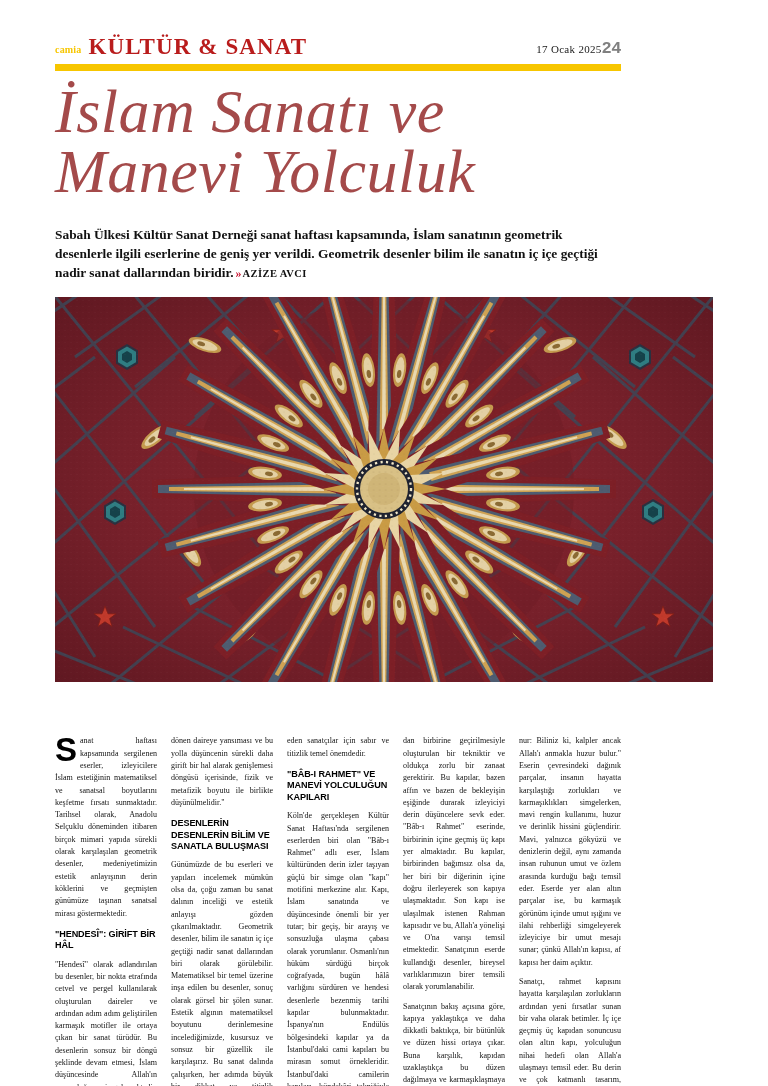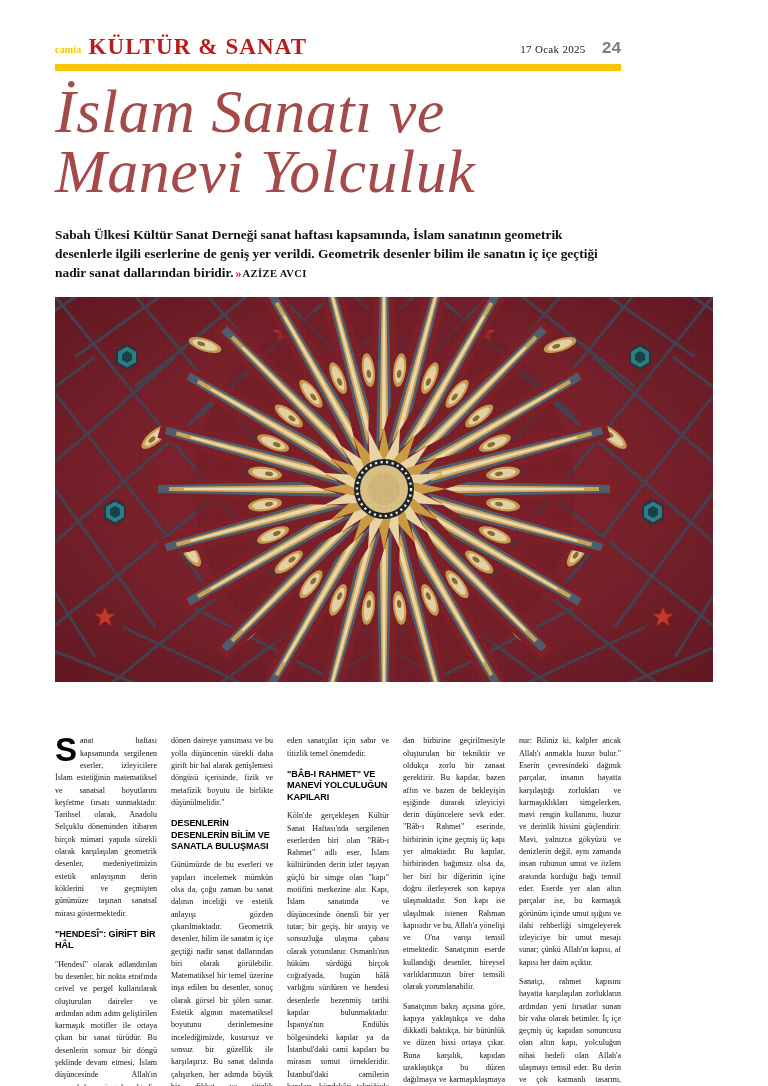--- a/index.html
+++ b/index.html
@@ -53,21 +53,21 @@
     font-family: "Liberation Serif", serif;
     font-weight: bold;
     font-size: 23px;
     letter-spacing: 1.1px;
     color: #b91c1c;
     line-height: 1;
   }
   .masthead-right {
     display: flex;
     align-items: baseline;
-    gap: 16px;
+    gap: 0;
     padding-bottom: 5px;
   }
   .issue-date {
     font-family: "Liberation Serif", serif;
     font-size: 11px;
     letter-spacing: 0.3px;
     color: #1a1a1a;
   }
   .page-number {
     font-family: Liberation Mono, monospace;

